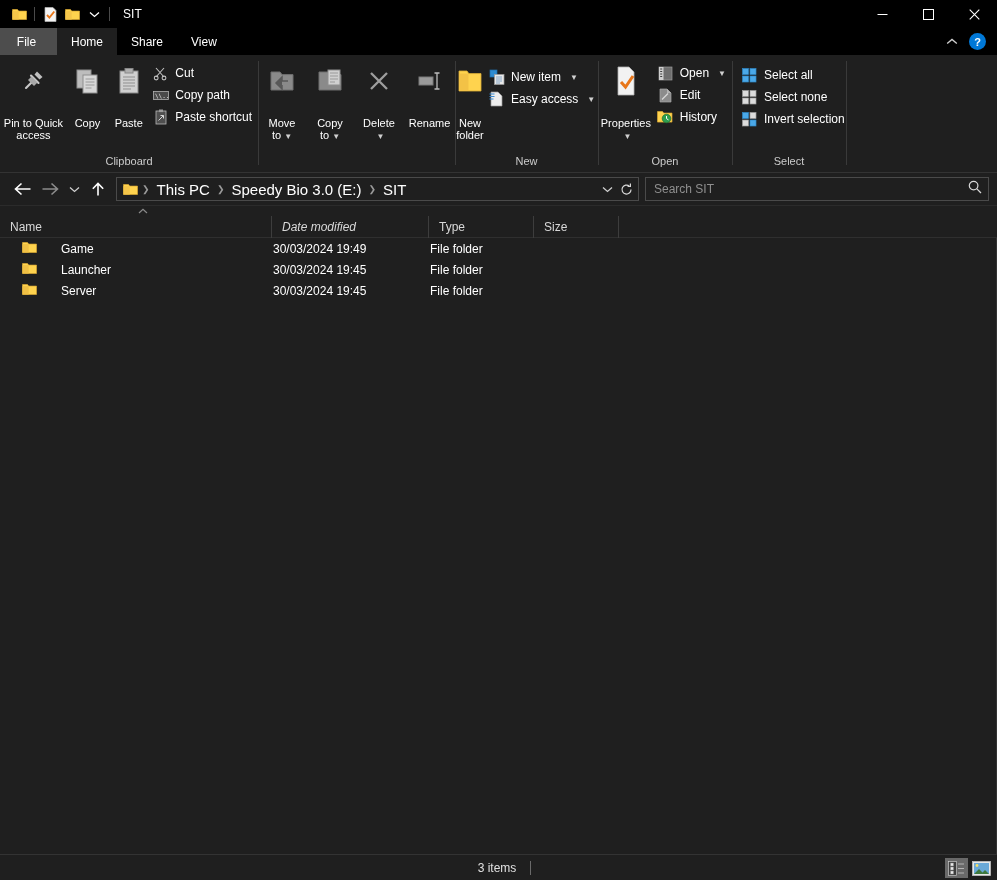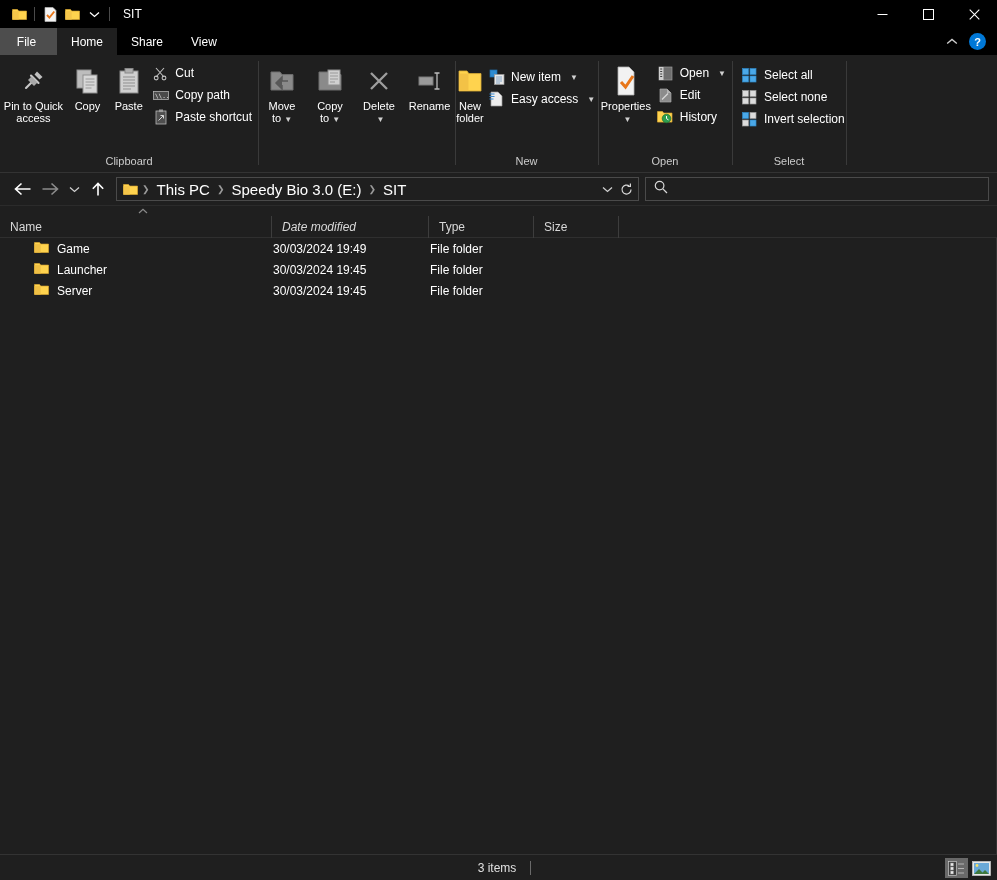--- a/index.html
+++ b/index.html
@@ -98,21 +98,21 @@
   .rgroup + .rgroup::before {
     content: ''; position: absolute; left: 0; top: 6px;
     width: 1px; height: 104px; background: #3a3a3a;
   }
   .big-btn {
     width: 56px; display: flex; flex-direction: column;
     align-items: center; padding-top: 4px; cursor: default;
   }
   .big-label {
     color: #ffffff; font-size: 11px; text-align: center;
-    line-height: 12px; margin-top: 2px;
+    line-height: 12px; margin-top: 19px;
   }
   .big-ico { height: 34px; display: flex; align-items: center; justify-content: center; }
   .small-col { display: flex; flex-direction: column; padding-top: 2px; }
   .small-btn {
     height: 22px; display: flex; align-items: center;
     padding: 0 6px 0 3px; gap: 6px; cursor: default;
   }
   .small-label { color: #ffffff; font-size: 12px; white-space: nowrap; }
   .small-ico { width: 17px; height: 17px; display: flex; align-items: center; justify-content: center; }
   .caret { color: #d0d0d0; font-size: 8px; margin-left: 3px; }
@@ -190,21 +190,21 @@
     flex: 1; background: #1f1f1f; overflow: hidden;
     border-right: 1px solid #333333;
     position: relative;
   }
   .row {
     height: 21px; display: flex; align-items: center;
     cursor: default;
   }
   .cell-name {
     width: 272px; display: flex; align-items: center;
-    gap: 8px; padding-left: 34px;
+    gap: 24px; padding-left: 22px;
     color: #ffffff; font-size: 12px;
   }
   .cell-date { width: 157px; color: #ffffff; font-size: 12px; padding-left: 1px; }
   .cell-type { width: 105px; color: #ffffff; font-size: 12px; padding-left: 1px; }
   .cell-size { width: 85px; color: #ffffff; font-size: 12px; text-align: right; padding-right: 12px; }
 
   
   .statusbar {
     height: 26px; min-height: 26px;
     background: #1f1f1f;
@@ -618,20 +618,21 @@
         <div class="crumb-tool">
           <svg width="13" height="13" viewBox="0 0 13 13">
               <path d="M11 6.5a4.5 4.5 0 1 1-1.6-3.4" stroke="#d8d8d8" stroke-width="1.2" fill="none"></path>
               <path d="M10.4 0.6v2.9H7.6" stroke="#d8d8d8" stroke-width="1.2" fill="none"></path>
             </svg>
         </div>
       </div>
     </div>
 
     <div class="searchbox">
+      <input type="text" placeholder="Search SIT" style="">
       <span>
         <svg width="14" height="14" viewBox="0 0 14 14">
             <circle cx="5.6" cy="5.6" r="4.3" stroke="#d8d8d8" stroke-width="1.2" fill="none"></circle>
             <path d="M8.9 8.9L13 13" stroke="#d8d8d8" stroke-width="1.3"></path>
           </svg>
       </span>
     </div>
   </div>
 
   <div class="sortrow">

